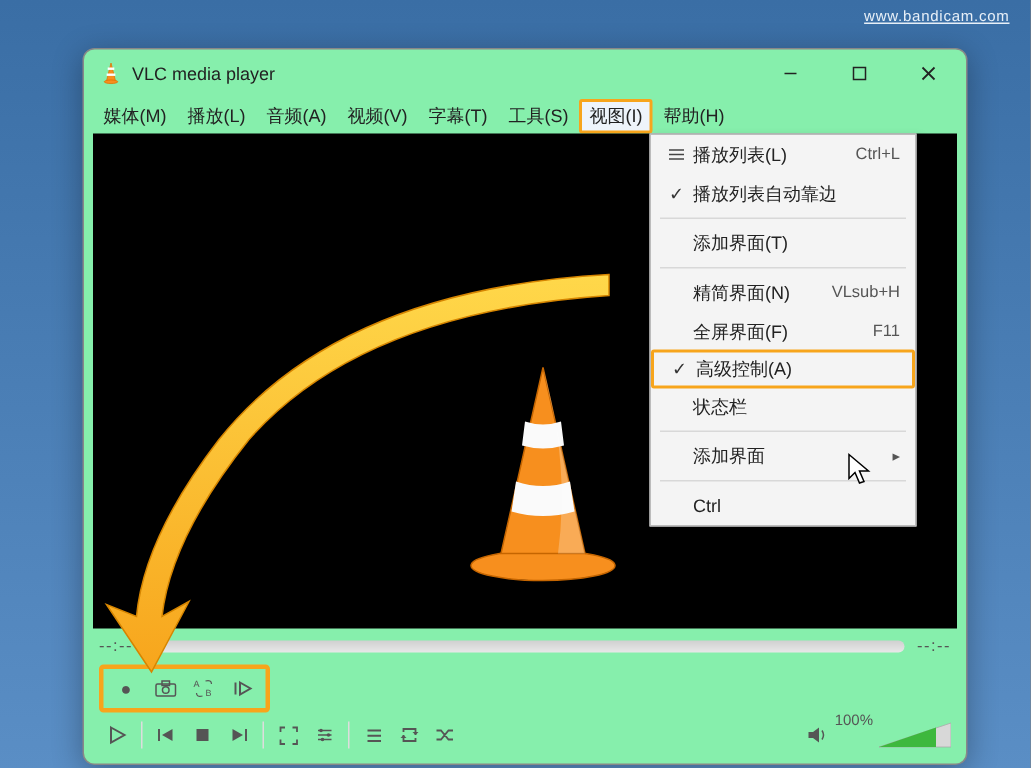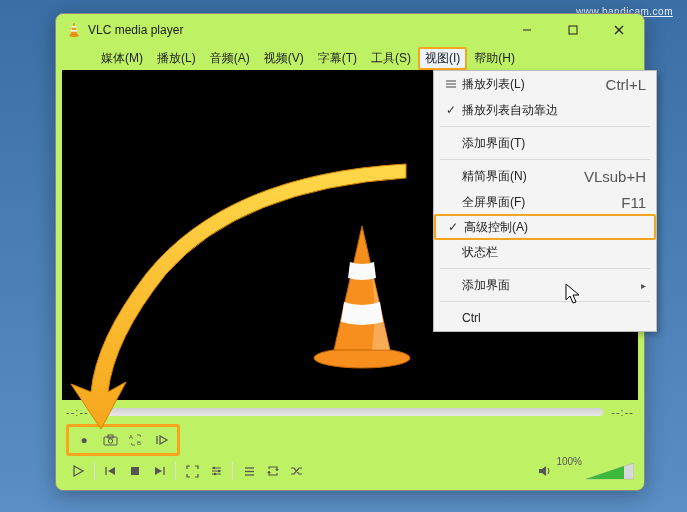--- a/index.html
+++ b/index.html
@@ -1,33 +1,33 @@
 <!DOCTYPE html>
 <html><head>
 <meta charset="utf-8">
 <style>
   * { box-sizing: border-box; margin: 0; padding: 0; font-family: "Segoe UI", "Microsoft YaHei", sans-serif; }
   body { width: 687px; height: 512px; background: linear-gradient(to bottom, #3a6ea5 0%, #4a7eb5 50%, #5a8ec5 100%); position: relative; overflow: hidden; }
   .watermark { position: absolute; top: 6px; right: 14px; color: #e8f0f8; font-size: 10px; letter-spacing: 0.5px; text-decoration: underline; }
-  .window { position: absolute; left: 55px; top: 13px; width: 590px; height: 478px; background: #bef264; border: 1px solid #888; border-radius: 8px; box-shadow: 0 4px 20px rgba(0,0,0,0.3); overflow: visible; }
+  .window { position: absolute; left: 55px; top: 32px; width: 590px; height: 478px; background: #86efac; border: 1px solid #888; border-radius: 8px; box-shadow: 0 4px 20px rgba(0,0,0,0.3); overflow: visible; }
   .titlebar { height: 32px; display: flex; align-items: center; padding: 0 2px 0 10px; }
   .titlebar .icon { width: 16px; height: 16px; margin-right: 6px; }
   .title { font-size: 12px; color: #222; flex: 0 0 auto; }
   .titlebar-spacer { flex: 1; }
   .winbtn { width: 46px; height: 30px; display: flex; align-items: center; justify-content: center; color: #222; font-size: 13px; }
-  .menubar { height: 24px; display: flex; align-items: center; padding: 0 6px; font-size: 12px; color: #222; margin-left: 32px; }
+  .menubar { height: 24px; display: flex; align-items: center; padding: 0 6px; font-size: 12px; color: #222; }
   .menu-item { padding: 3px 7px; }
   .menu-highlight { border: 2px solid #f7a51c; border-radius: 2px; padding: 1px 5px; background: #eef4fb; }
   .content { position: relative; margin: 0 6px; height: 330px; background: #000; display: flex; align-items: center; justify-content: center; overflow: visible; }
   .cone-wrap { position: absolute; left: 240px; top: 150px; }
-  .dropdown { position: absolute; left: 377px; top: 56px; width: 224px; background: #f4f4f4; border: 1px solid #bcbcbc; box-shadow: 3px 3px 6px rgba(0,0,0,0.25); font-size: 12px; color: #222; z-index: 10; }
+  .dropdown { position: absolute; left: 377px; top: 56px; width: 178px; background: #f4f4f4; border: 1px solid #bcbcbc; box-shadow: 3px 3px 6px rgba(0,0,0,0.25); font-size: 12px; color: #222; z-index: 10; }
   .dd-row { display: flex; align-items: center; height: 26px; padding: 0 10px 0 6px; }
   .dd-ind { width: 22px; display: flex; align-items: center; justify-content: center; color: #333; }
   .dd-label { flex: 1; }
-  .dd-short { color: #555; font-size: 15px; }
+  .dd-short { color: #555; font-size: 11px; }
   .dd-sep { height: 1px; background: #d8d8d8; margin: 3px 6px; }
   .dd-hl { border: 2px solid #f7a51c; border-radius: 2px; margin: -1px 0; }
   .dd-arrow { color: #555; font-size: 10px; }
   .seekbar { display: flex; align-items: center; padding: 6px 10px 2px; font-size: 11px; color: #555; }
   .seek-time { letter-spacing: 1px; }
   .seek-track { flex: 1; height: 8px; background: linear-gradient(to bottom,#d0d0d0,#e8e8e8); border-radius: 4px; margin: 0 8px; }
   .adv-controls { display: inline-flex; align-items: center; gap: 2px; margin: 4px 10px 2px; border: 3px solid #f7a51c; border-radius: 3px; padding: 2px 3px; }
   .adv-btn, .ctrl-btn { width: 24px; height: 22px; display: flex; align-items: center; justify-content: center; color: #555; font-size: 12px; }
   .controls { display: flex; align-items: center; padding: 2px 10px 6px; gap: 0; position: relative; }
   .ctrl-sep { width: 1px; height: 18px; background: #ddd; margin: 0 4px; }

